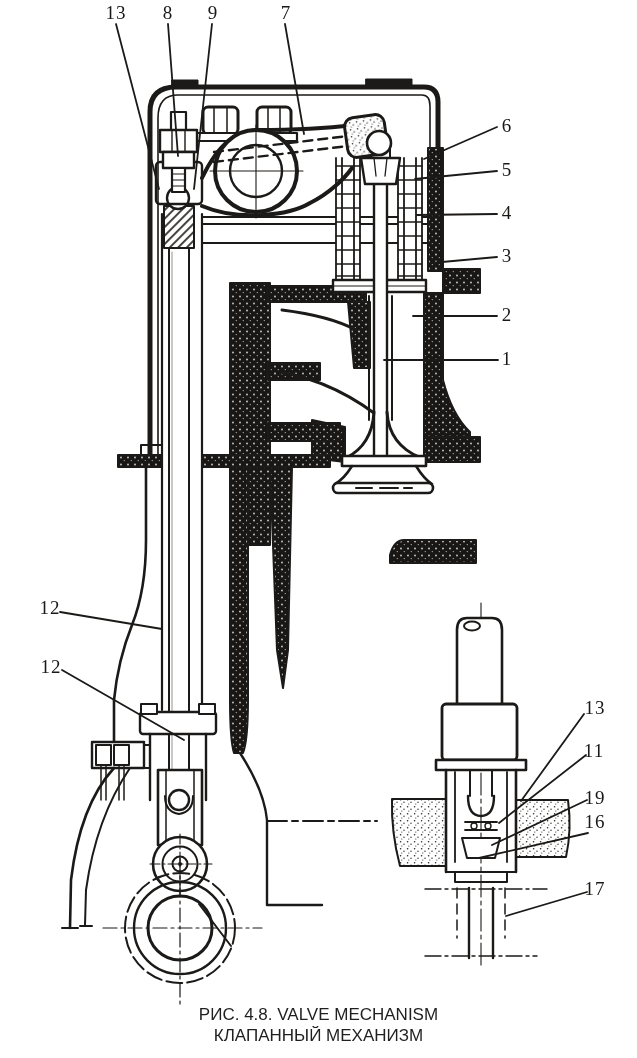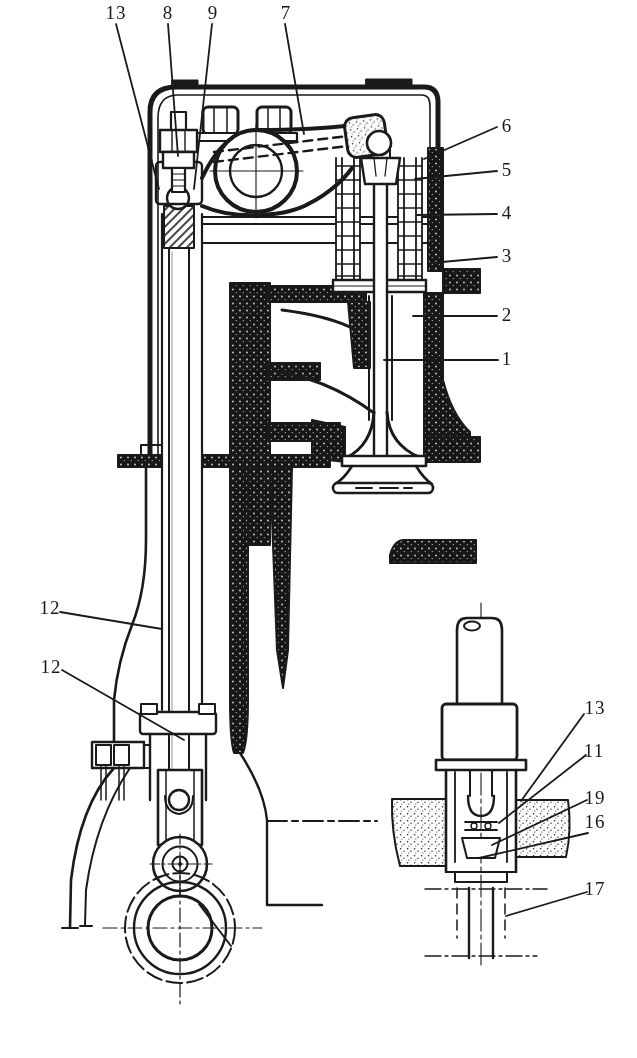--- a/index.html
+++ b/index.html
@@ -269,15 +269,17 @@
 <div class="callout" style="left:116px;top:13px">13</div>
 <div class="callout" style="left:50px;top:608px">12</div>
 <div class="callout" style="left:51px;top:667px">12</div>
 <div class="callout" style="left:595px;top:708px">13</div>
 <div class="callout" style="left:594px;top:751px">11</div>
 <div class="callout" style="left:595px;top:798px">19</div>
 <div class="callout" style="left:595px;top:822px">16</div>
 <div class="callout" style="left:595px;top:889px">17</div>
 
 <div class="caption">
+  <div>РИС. 4.8. VALVE MECHANISM</div>
+  <div>КЛАПАННЫЙ МЕХАНИЗМ</div>
 </div>
 
 </div>
 
 </body></html>

